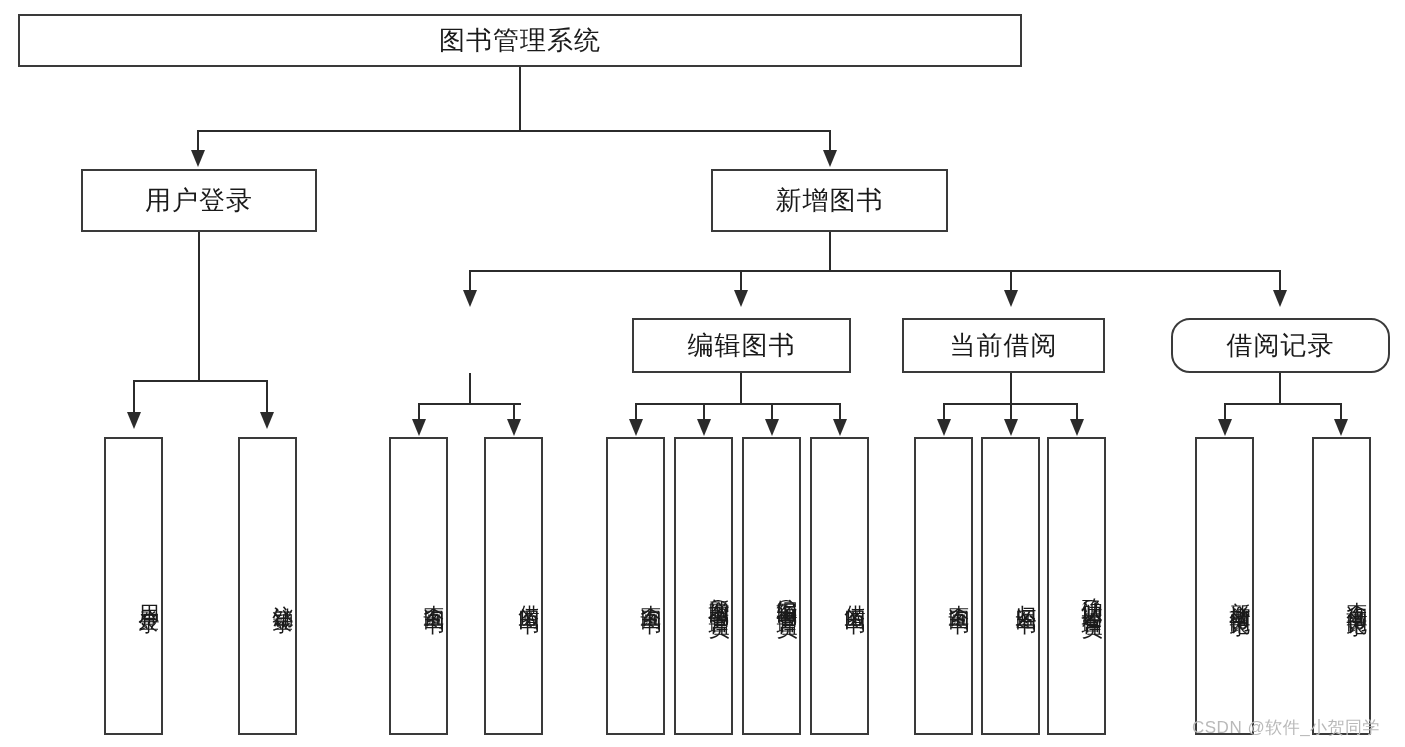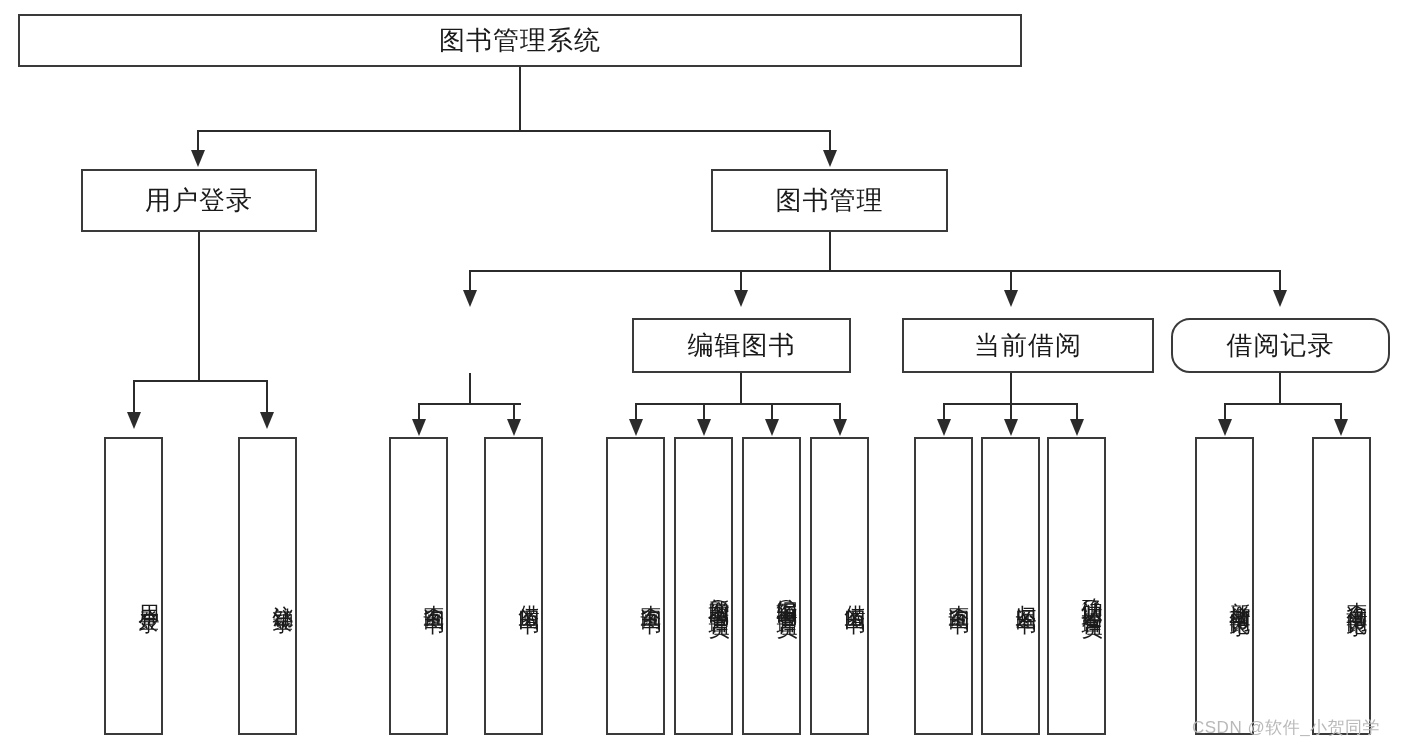--- a/index.html
+++ b/index.html
@@ -84,21 +84,21 @@
 
   <div class="conn vline" style="left:197px; top:130px; width:2px; height:22px;"></div>
   <div class="arrow" style="left:191px; top:150px;"></div>
   <div class="conn vline" style="left:829px; top:130px; width:2px; height:22px;"></div>
   <div class="arrow" style="left:823px; top:150px;"></div>
 
   <div class="node horizontal" style="left:81px; top:169px; width:236px; height:63px;">
     <span class="label">用户登录</span>
   </div>
   <div class="node horizontal" style="left:711px; top:169px; width:237px; height:63px;">
-    <span class="label">图书管理</span>
+    <span class="label">新增图书</span>
   </div>
 
   <div class="conn vline" style="left:198px; top:232px; width:2px; height:150px;"></div>
   <div class="conn hline" style="left:133px; top:380px; width:135px; height:2px;"></div>
   <div class="conn vline" style="left:133px; top:380px; width:2px; height:33px;"></div>
   <div class="arrow" style="left:127px; top:412px;"></div>
   <div class="conn vline" style="left:266px; top:380px; width:2px; height:33px;"></div>
   <div class="arrow" style="left:260px; top:412px;"></div>
 
   <div class="conn vline" style="left:829px; top:232px; width:2px; height:40px;"></div>
@@ -108,21 +108,21 @@
   <div class="conn vline" style="left:740px; top:270px; width:2px; height:22px;"></div>
   <div class="arrow" style="left:734px; top:290px;"></div>
   <div class="conn vline" style="left:1010px; top:270px; width:2px; height:22px;"></div>
   <div class="arrow" style="left:1004px; top:290px;"></div>
   <div class="conn vline" style="left:1279px; top:270px; width:2px; height:22px;"></div>
   <div class="arrow" style="left:1273px; top:290px;"></div>
 
   <div class="node horizontal" style="left:632px; top:318px; width:219px; height:55px;">
     <span class="label">编辑图书</span>
   </div>
-  <div class="node horizontal" style="left:902px; top:318px; width:252px; height:55px;">
+  <div class="node horizontal" style="left:902px; top:318px; width:203px; height:55px;">
     <span class="label">当前借阅</span>
   </div>
   <div class="node horizontal" style="left:1171px; top:318px; width:219px; height:55px;border-radius:19px;">
     <span class="label">借阅记录</span>
   </div>
 
   <div class="conn vline" style="left:469px; top:373px; width:2px; height:32px;"></div>
   <div class="conn hline" style="left:418px; top:403px; width:103px; height:2px;"></div>
   <div class="conn vline" style="left:418px; top:403px; width:2px; height:18px;"></div>
   <div class="arrow" style="left:412px; top:419px;"></div>

